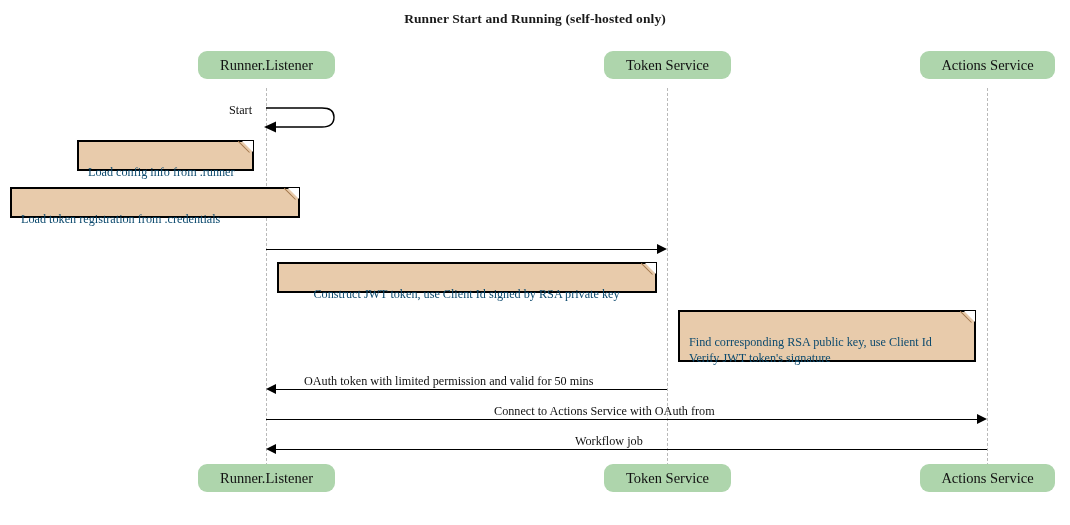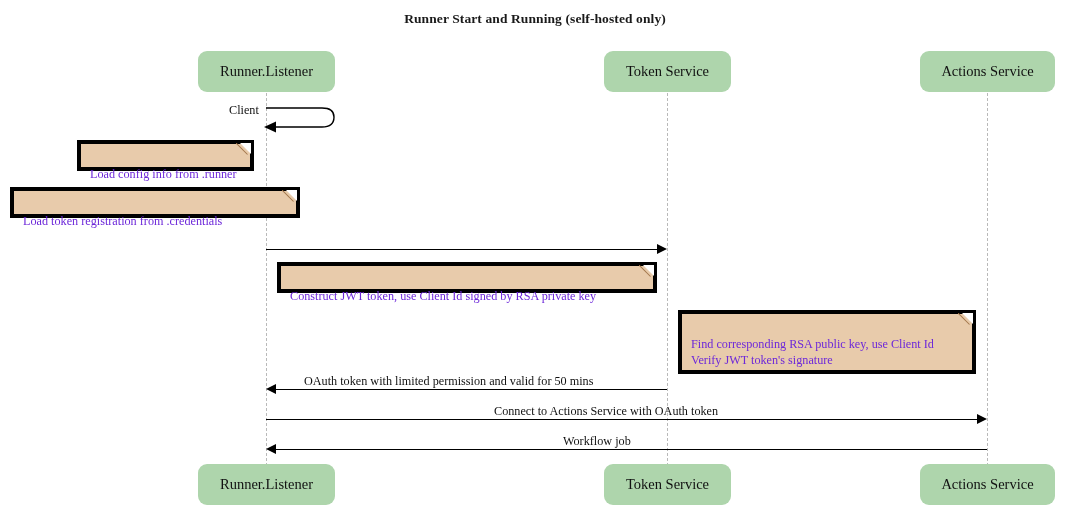--- a/index.html
+++ b/index.html
@@ -28,38 +28,38 @@
   }
   .lifeline {
     position: absolute;
     width: 0;
     border-left: 1px dashed #b9b9b9;
     top: 88px;
     height: 378px;
   }
   .participant {
     position: absolute;
-    height: 41px;
+    height: 28px;
     border-radius: 9px;
     background: #aed5ac;
     display: flex;
     align-items: center;
     justify-content: center;
     font-size: 14.5px;
     color: #111111;
     white-space: nowrap;
     box-sizing: border-box;
   }
   .note {
     position: absolute;
     background: #e8cbab;
-    border: 4px solid #000000;
+    border: 2px solid #000000;
     box-sizing: border-box;
     font-size: 12.2px;
-    color: #6d28d9;
+    color: #0c4a6e;
     padding: 6px 10px 6px 9px;
     line-height: 16px;
     white-space: pre-line;
   }
   .note .fold {
     position: absolute;
     right: -1px;
     top: -1px;
     width: 0;
     height: 0;
@@ -126,63 +126,63 @@
   <div class="participant" style="left:198px; top:51px; width:137px;">
     <span>Runner.Listener</span>
   </div>
   <div class="participant" style="left:604px; top:51px; width:127px;">
     <span>Token Service</span>
   </div>
   <div class="participant" style="left:920px; top:51px; width:135px;">
     <span>Actions Service</span>
   </div>
 
-  <div class="msg-label" style="left:229px; top:103px;">Client</div>
+  <div class="msg-label" style="left:229px; top:103px;">Start</div>
   <svg class="selfloop" width="90" height="36" style="left:264px; top:104px;">
     <path d="M 2 4 L 58 4 Q 70 4 70 13 Q 70 23 58 23 L 10 23" fill="none" stroke="#000000" stroke-width="1.4"></path>
     <polygon points="12,17.5 12,28.5 0,23" fill="#000000"></polygon>
   </svg>
 
   <div class="note" style="left:77px; top:140px; width:177px; height:31px;">
     <span>Load config info from .runner</span>
     <span class="fold"></span>
     <span class="fold-edge"></span>
   </div>
 
   <div class="note" style="left:10px; top:187px; width:290px; height:31px;">
     <span>Load token registration from .credentials</span>
     <span class="fold"></span>
     <span class="fold-edge"></span>
   </div>
 
   <div class="msg-line" style="left:266px; top:249px; width:391px;"></div>
   <div class="arrowhead arrow-right" style="left:657px; top:244px;"></div>
 
-  <div class="note" style="left:277px; top:262px; width:380px; height:31px;">
+  <div class="note" style="left:277px; top:262px; width:380px; height:31px;text-align:center;">
     <span>Construct JWT token, use Client Id signed by RSA private key</span>
     <span class="fold"></span>
     <span class="fold-edge"></span>
   </div>
 
-  <div class="note" style="left:678px; top:310px; width:298px; height:64px;">
+  <div class="note" style="left:678px; top:310px; width:298px; height:52px;">
     <span>Find corresponding RSA public key, use Client Id
 Verify JWT token's signature</span>
     <span class="fold"></span>
     <span class="fold-edge"></span>
   </div>
 
   <div class="msg-label" style="left:304px; top:374px;text-align:center;">OAuth token with limited permission and valid for 50 mins</div>
   <div class="msg-line" style="left:270px; top:389px; width:397px;"></div>
   <div class="arrowhead arrow-left" style="left:266px; top:384px;"></div>
 
-  <div class="msg-label" style="left:494px; top:404px;">Connect to Actions Service with OAuth token</div>
+  <div class="msg-label" style="left:494px; top:404px;">Connect to Actions Service with OAuth from</div>
   <div class="msg-line" style="left:266px; top:419px; width:711px;"></div>
   <div class="arrowhead arrow-right" style="left:977px; top:414px;"></div>
 
-  <div class="msg-label" style="left:563px; top:434px;">Workflow job</div>
+  <div class="msg-label" style="left:575px; top:434px;">Workflow job</div>
   <div class="msg-line" style="left:270px; top:449px; width:717px;"></div>
   <div class="arrowhead arrow-left" style="left:266px; top:444px;"></div>
 
   <div class="participant" style="left:198px; top:464px; width:137px;">
     <span>Runner.Listener</span>
   </div>
   <div class="participant" style="left:604px; top:464px; width:127px;">
     <span>Token Service</span>
   </div>
   <div class="participant" style="left:920px; top:464px; width:135px;">

